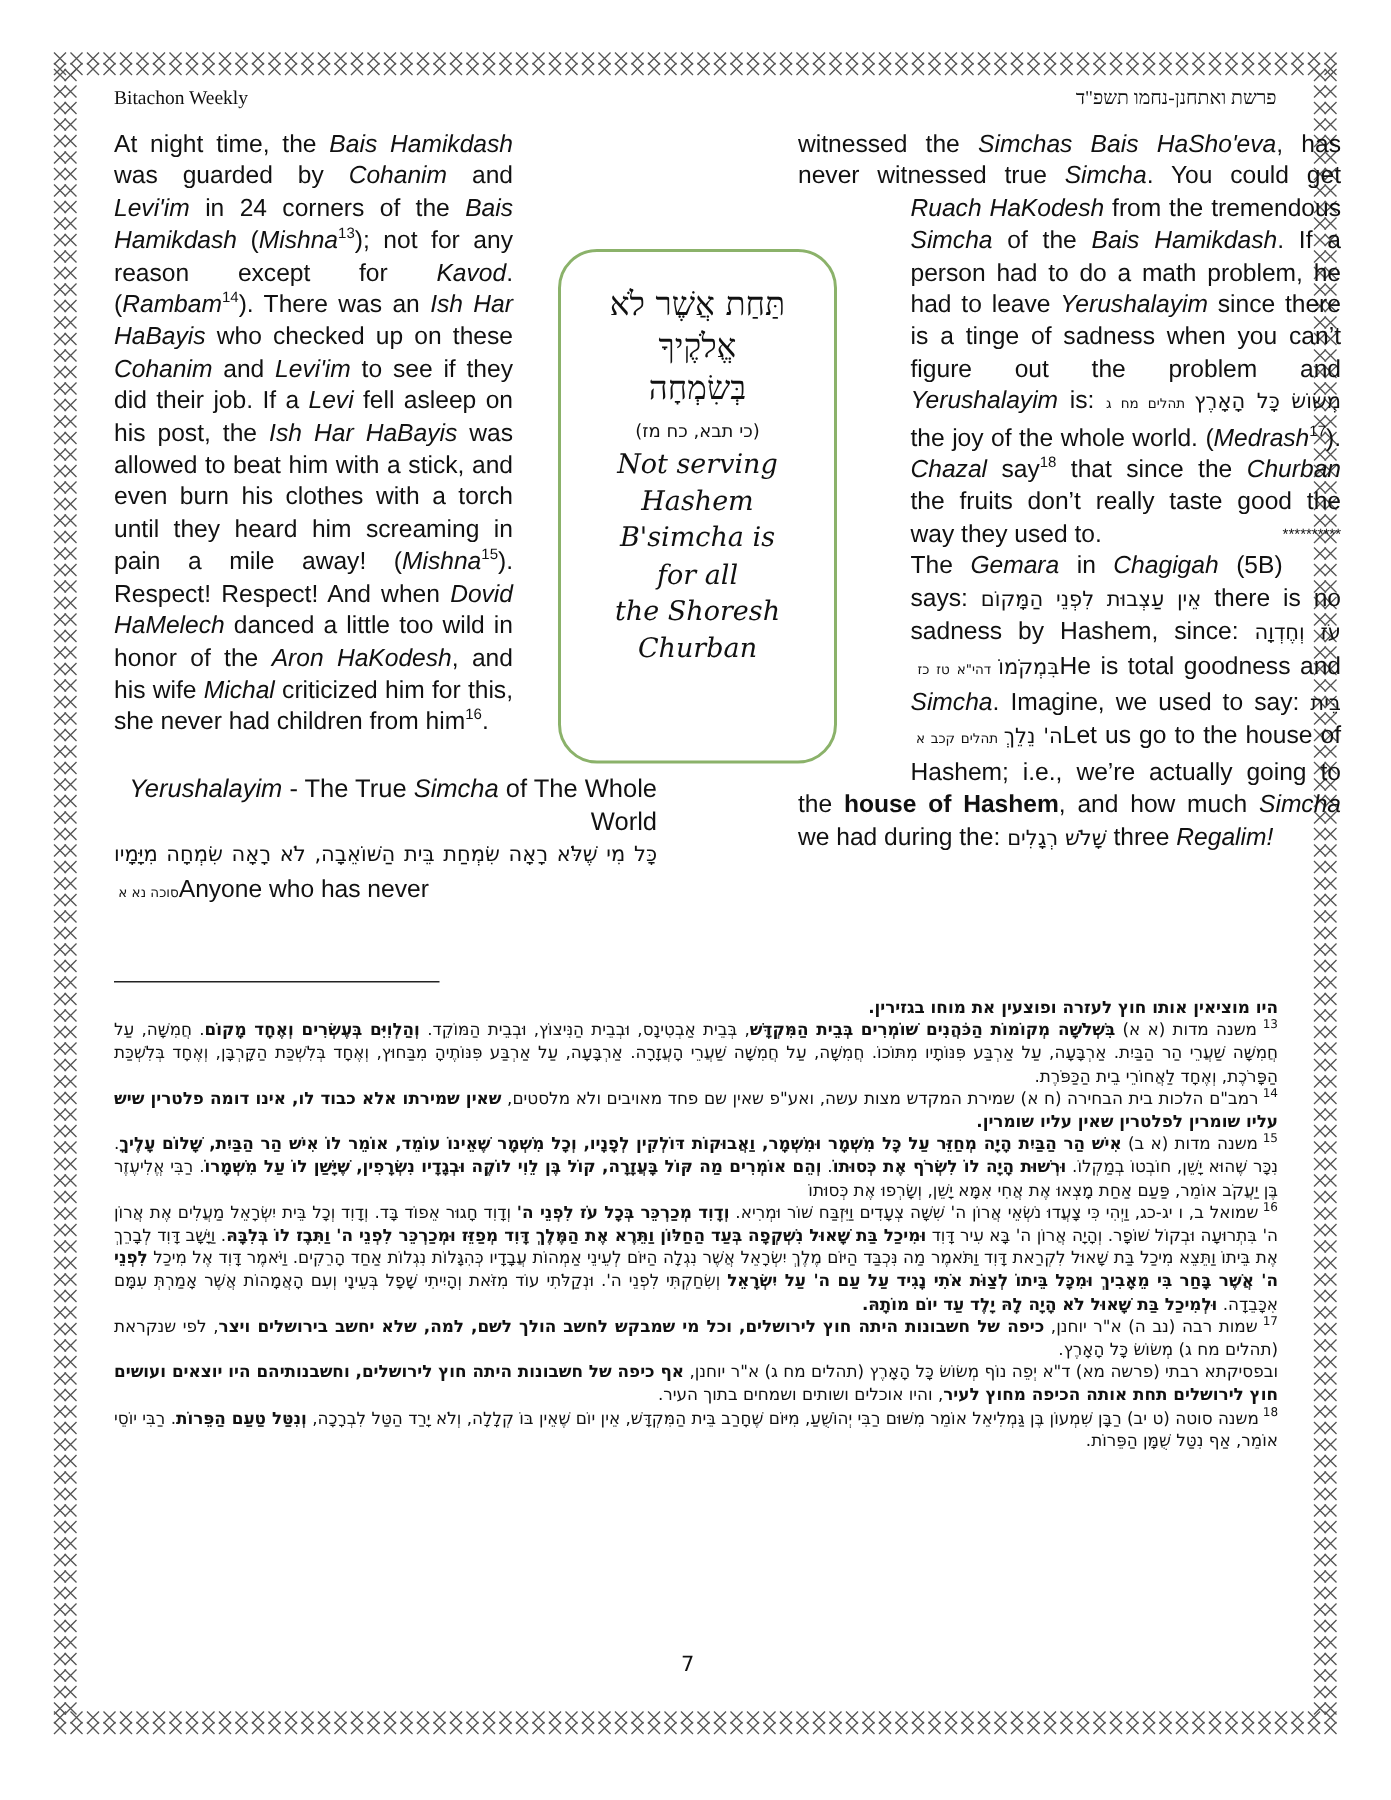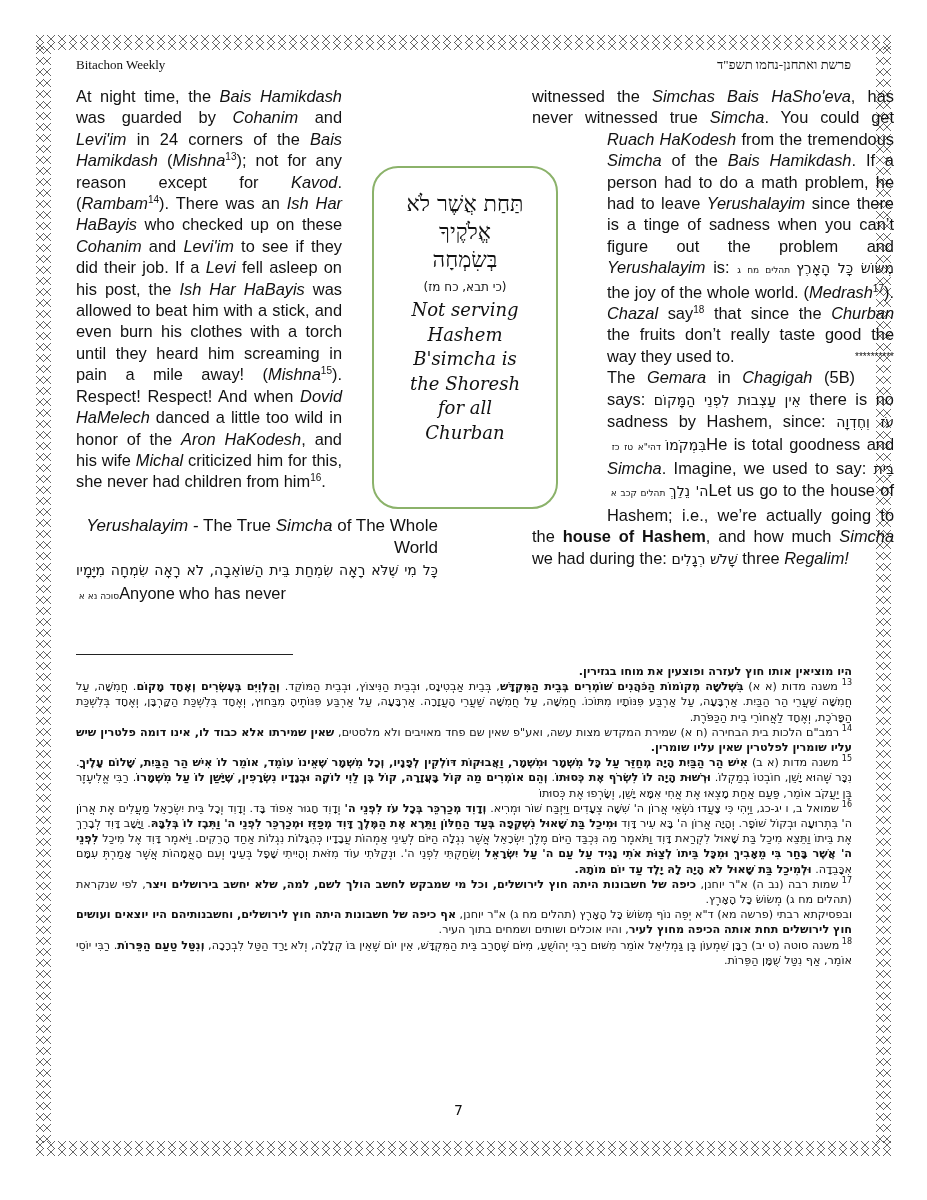--- a/index.html
+++ b/index.html
@@ -782,22 +782,22 @@
   <div class="heb-big" id="callout-heb">
       <div>תַּחַת אֲשֶׁר לֹא</div>
       <div>אֱלֹקֶיךָ</div>
       <div>בְּשִׂמְחָה</div>
     </div>
   <div class="src">(כי תבא, כח מז)</div>
   <div class="eng" id="callout-eng">
       <div>Not serving</div>
       <div>Hashem</div>
       <div>B'simcha is</div>
+      <div>for all</div>
       <div>the Shoresh</div>
-      <div>for all</div>
       <div>Churban</div>
     </div>
 </div>
 
 <div class="fn-rule"></div>
 
 <div class="footnotes" id="footnotes">
     <p><b>היו מוציאין אותו חוץ לעזרה ופוצעין את מוחו בגזירין.</b></p>
     <p><sup>13 </sup><span>משנה מדות (א א) </span><b>בִּשְׁלֹשָׁה מְקוֹמוֹת הַכֹּהֲנִים שׁוֹמְרִים בְּבֵית הַמִּקְדָּשׁ</b><span>, בְּבֵית אַבְטִינָס, וּבְבֵית הַנִּיצוֹץ, וּבְבֵית הַמּוֹקֵד. </span><b>וְהַלְוִיִּם בְּעֶשְׂרִים וְאֶחָד מָקוֹם</b><span>. חֲמִשָּׁה, עַל חֲמִשָּׁה שַׁעֲרֵי הַר הַבַּיִת. אַרְבָּעָה, עַל אַרְבַּע פִּנּוֹתָיו מִתּוֹכוֹ. חֲמִשָּׁה, עַל חֲמִשָּׁה שַׁעֲרֵי הָעֲזָרָה. אַרְבָּעָה, עַל אַרְבַּע פִּנּוֹתֶיהָ מִבַּחוּץ, וְאֶחָד בְּלִשְׁכַּת הַקָּרְבָּן, וְאֶחָד בְּלִשְׁכַּת הַפָּרֹכֶת, וְאֶחָד לַאֲחוֹרֵי בֵית הַכַּפֹּרֶת.</span></p>
     <p><sup>14 </sup><span>רמב"ם הלכות בית הבחירה (ח א) שמירת המקדש מצות עשה, ואע"פ שאין שם פחד מאויבים ולא מלסטים, </span><b>שאין שמירתו אלא כבוד לו, אינו דומה פלטרין שיש עליו שומרין לפלטרין שאין עליו שומרין.</b></p>

